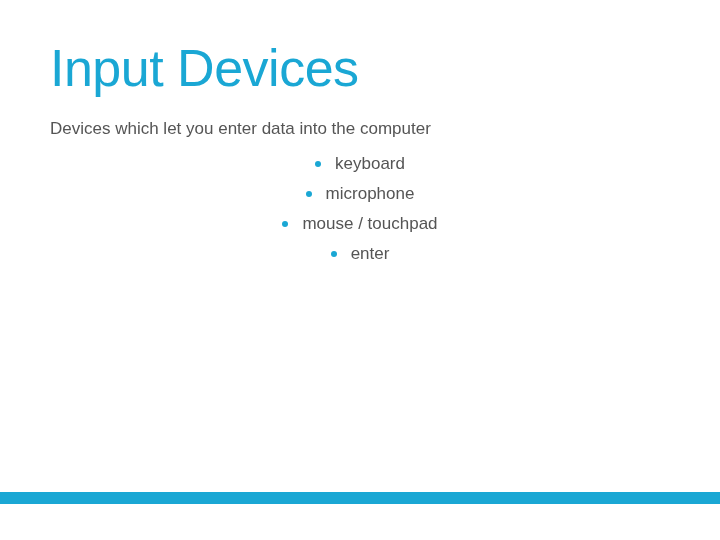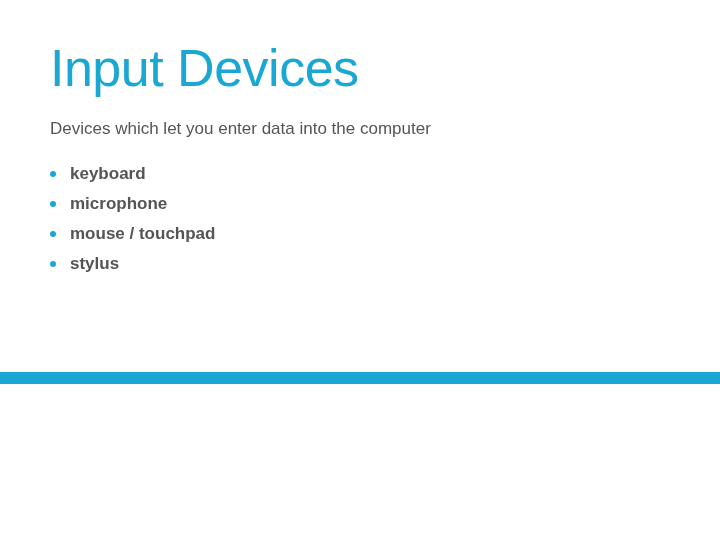--- a/index.html
+++ b/index.html
@@ -12,55 +12,56 @@
       width: 720px;
       height: 540px;
       background: #ffffff;
       font-family: 'Segoe UI', Arial, sans-serif;
       overflow: hidden;
       position: relative;
     }
 
     .slide-container {
       width: 720px;
-      height: 384px;
+      height: 504px;
       background: #ffffff;
       padding: 40px 50px 60px 50px;
       position: relative;
     }
 
     .title {
       color: #1aa7d4;
       font-size: 52px;
       font-weight: 300;
       margin-bottom: 22px;
       line-height: 1.1;
       letter-spacing: -0.5px;
     }
 
     .subtitle {
       color: #555555;
       font-size: 17px;
       font-weight: 400;
-      margin-bottom: 20px;
+      margin-bottom: 10px;
     }
 
     .bullet-list {
       list-style: none;
       padding: 0;
       margin-top: 4px;
     }
 
     .bullet-list li {
       color: #555555;
       font-size: 17px;
-      font-weight: 700;
+      font-weight: 400;
       padding: 5px 0;
       display: flex;
       align-items: center;
+      justify-content: center;
     }
 
     .bullet-dot {
       width: 6px;
       height: 6px;
       background-color: #1aa7d4;
       border-radius: 50%;
       display: inline-block;
       margin-right: 14px;
       flex-shrink: 0;
@@ -92,18 +93,18 @@
       <li>
         <span class="bullet-dot"></span>
         <span>microphone</span>
       </li>
       <li>
         <span class="bullet-dot"></span>
         <span>mouse / touchpad</span>
       </li>
       <li>
         <span class="bullet-dot"></span>
-        <span>stylus</span>
+        <span>enter</span>
       </li>
     </ul>
 
   <div class="bottom-bar"></div>
 </div>
 
 </body></html>

